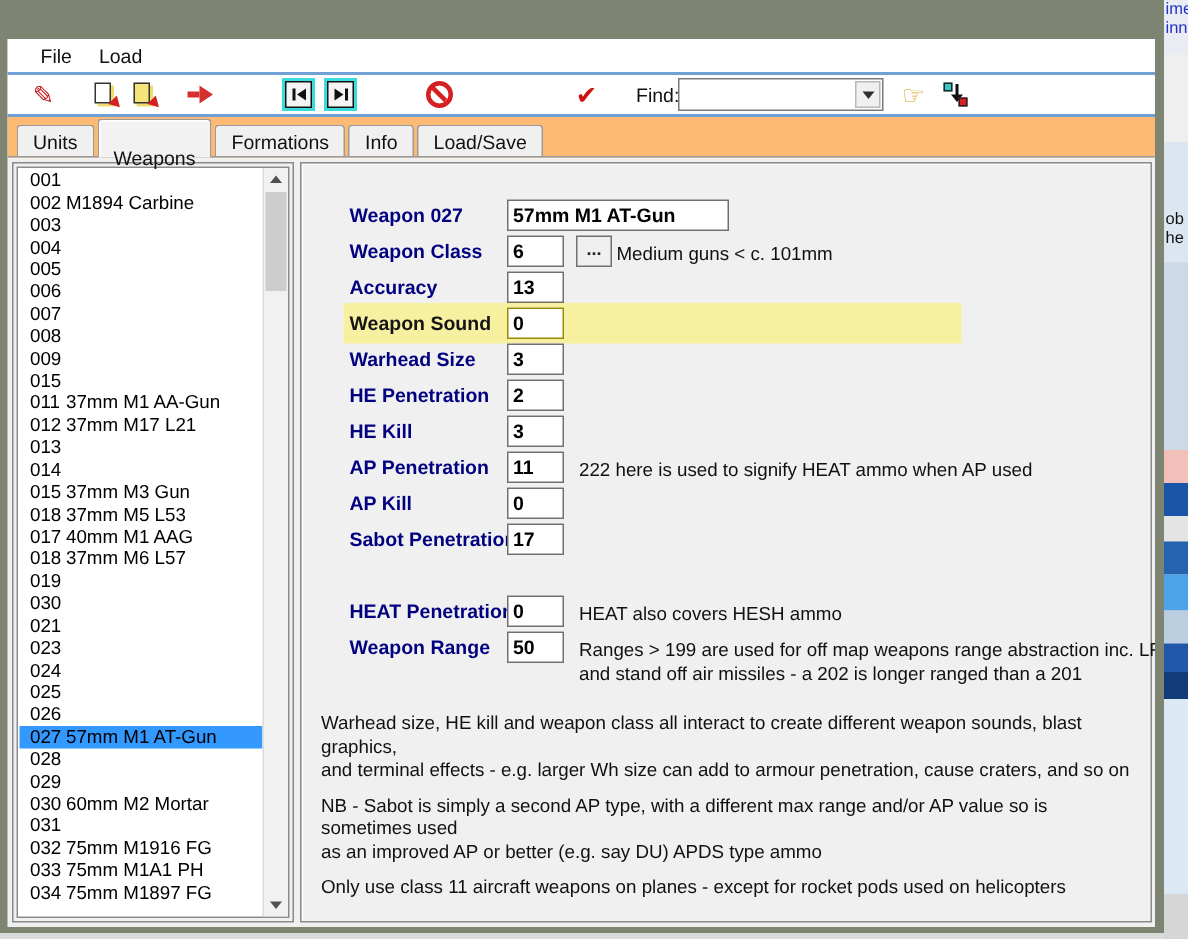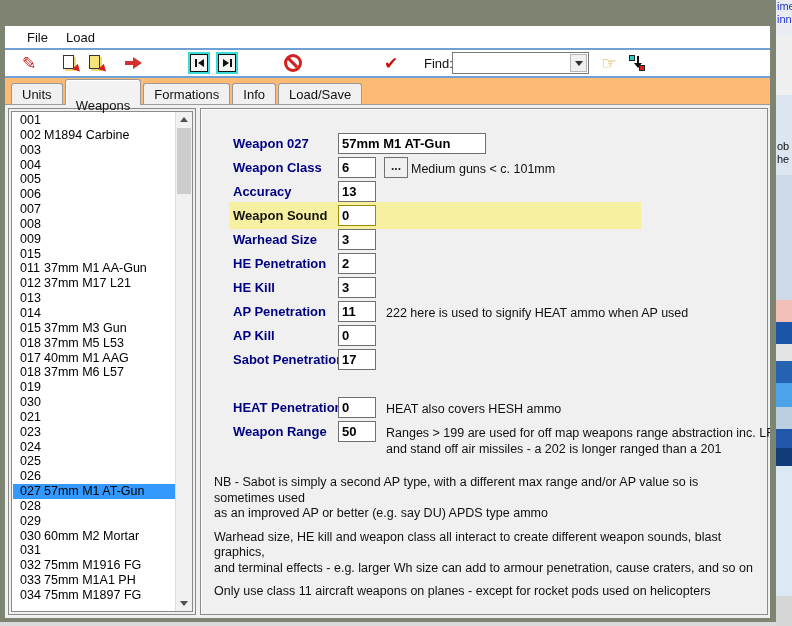--- a/index.html
+++ b/index.html
@@ -247,24 +247,24 @@
               <span class="sb-thumb"></span>
               <span class="sb-arrow sb-down">
                   <span class="t"></span>
                 </span>
             </div>
           </div>
         </div>
 
         <div class="form-panel">
           <div class="form-notes">
+              <p>Warhead size, HE kill and weapon class all interact to create different weapon sounds, blast graphics,
+and terminal effects - e.g. larger Wh size can add to armour penetration, cause craters, and so on</p>
               <p>NB - Sabot is simply a second AP type, with a different max range and/or AP value so is sometimes used
 as an improved AP or better (e.g. say DU) APDS type ammo</p>
-              <p>Warhead size, HE kill and weapon class all interact to create different weapon sounds, blast graphics,
-and terminal effects - e.g. larger Wh size can add to armour penetration, cause craters, and so on</p>
               <p>Only use class 11 aircraft weapons on planes - except for rocket pods used on helicopters</p>
             </div>
         <div class="frow" style="top: 24px;">
               <span class="flabel">Weapon 027</span>
               <input class="fin wide" value="57mm M1 AT-Gun" style="">
             </div>
             <div class="frow" style="top: 48px;">
               <span class="flabel">Weapon Class</span>
               <input class="fin narrow" value="6" style="">
               <span class="fbtn">...</span>

